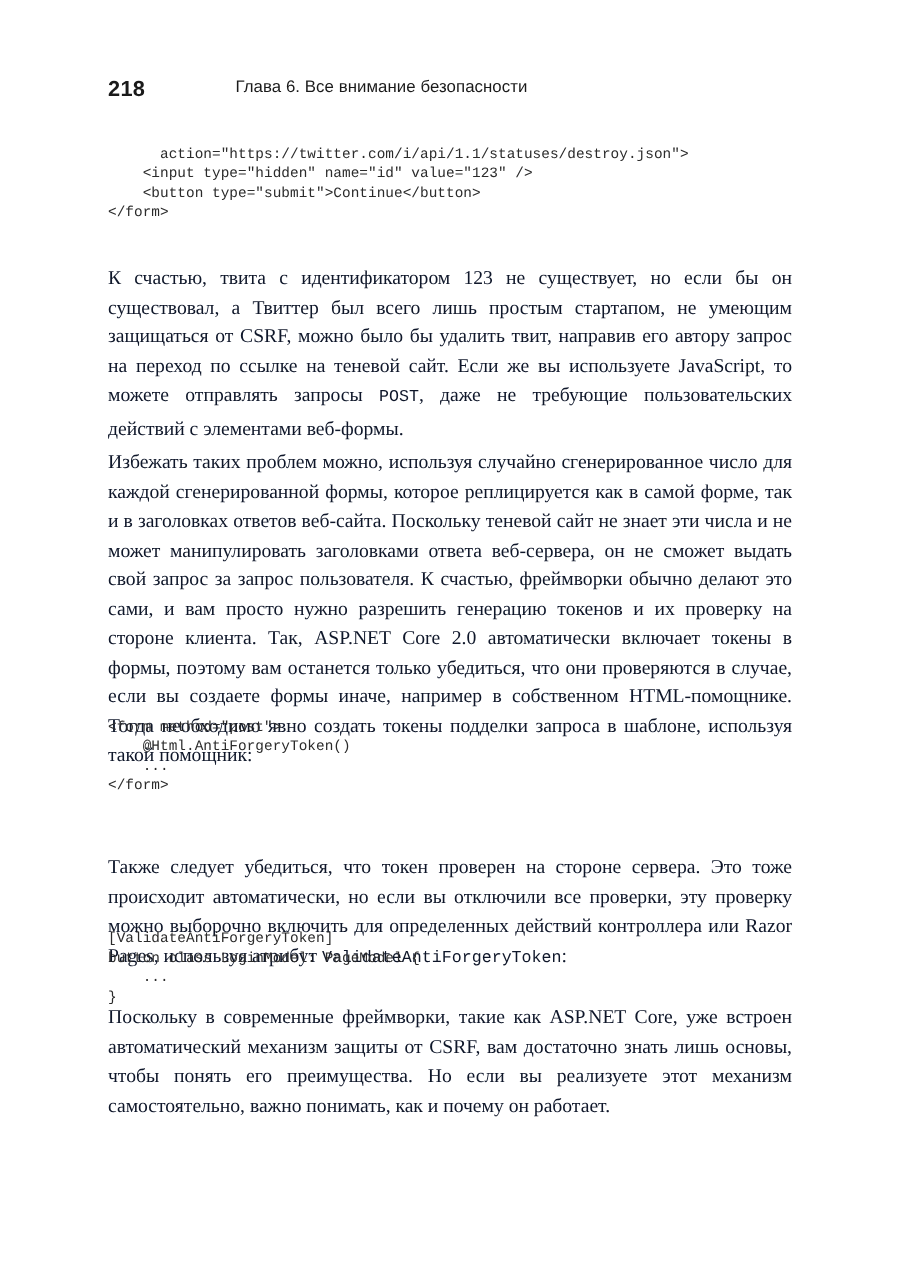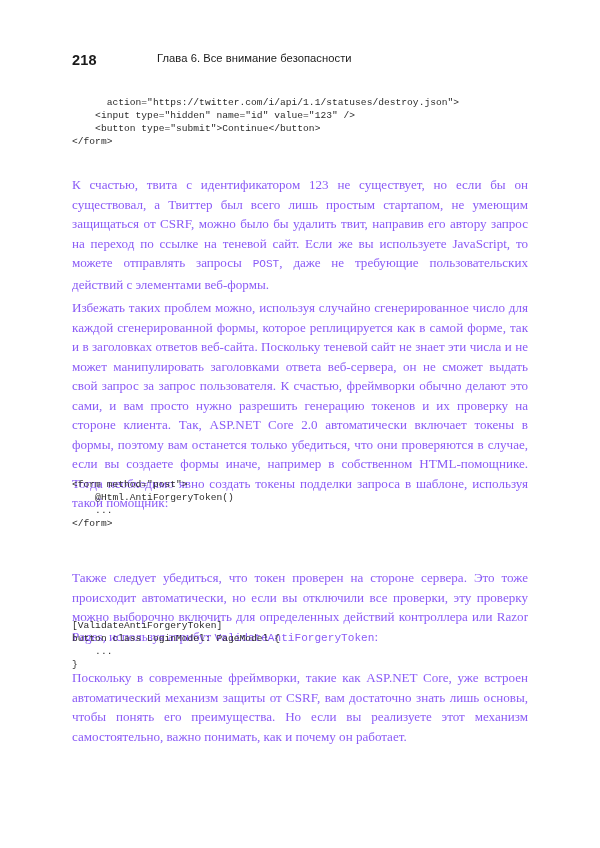--- a/index.html
+++ b/index.html
@@ -73,21 +73,21 @@
     padding: 0;
     white-space: pre;
     letter-spacing: 0.02px;
   }
 
   
   p.body {
     font-family: "Liberation Serif", serif;
     font-size: 13.1px;
     line-height: 19.55px;
-    color: #8b5cf6;
+    color: #0f172a;
     margin: 0;
     text-align: justify;
     text-justify: inter-word;
     letter-spacing: -0.01px;
     hyphens: manual;
   }
   p.body .mono {
     font-family: "Liberation Mono", "DejaVu Sans Mono", monospace;
     font-size: 11.1px;
     letter-spacing: 0;

